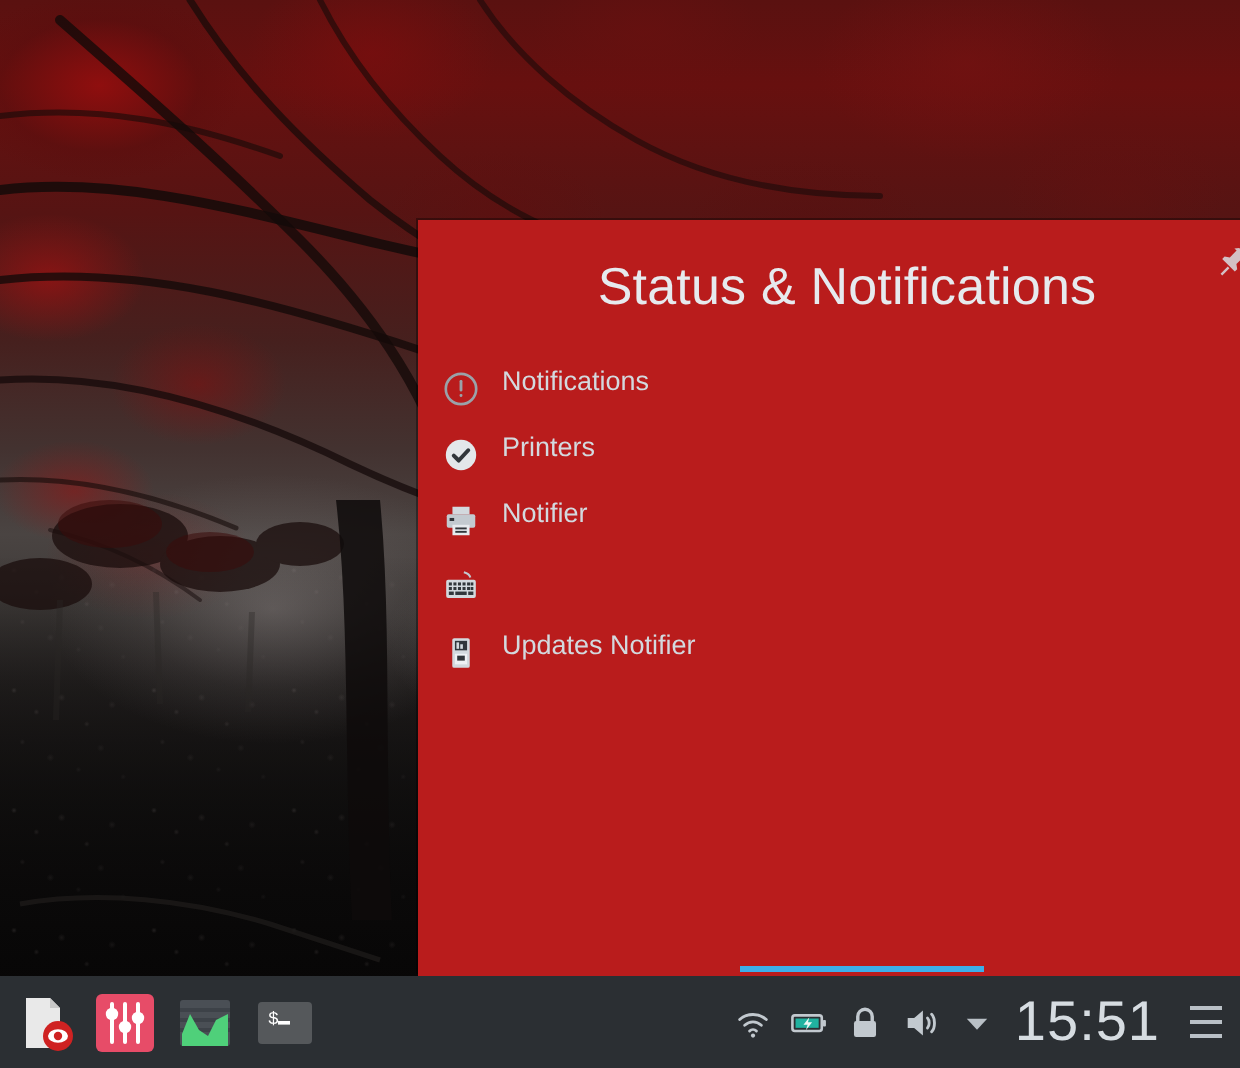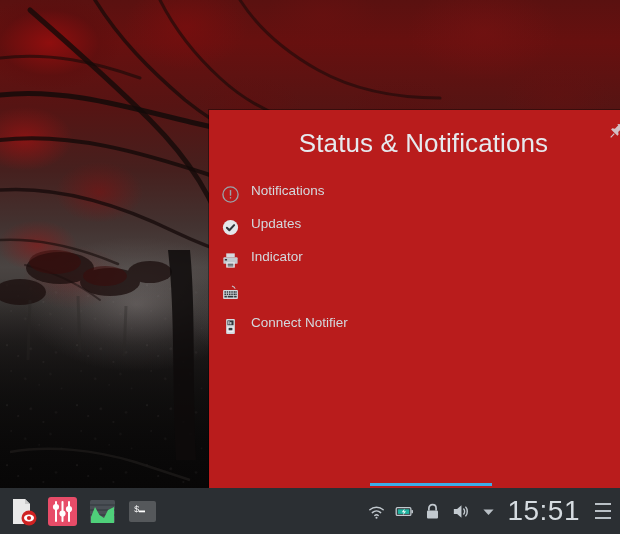--- a/index.html
+++ b/index.html
@@ -290,35 +290,35 @@
         <span class="entry-label">Notifications</span>
       </li>
 
       <li class="entry">
         <span class="entry-icon">
           <svg viewBox="0 0 20 20" width="19" height="19">
             <circle cx="10" cy="10" r="8" fill="#e3e7ea"></circle>
             <path d="M6.2 10.3 l2.6 2.6 5.0 -5.4" fill="none" stroke="#31363b" stroke-width="2.1" stroke-linecap="round" stroke-linejoin="round"></path>
           </svg>
         </span>
-        <span class="entry-label">Updates</span>
+        <span class="entry-label">Printers</span>
       </li>
 
       <li class="entry">
         <span class="entry-icon">
           <svg viewBox="0 0 20 20" width="19" height="19">
             <rect x="5.5" y="2.5" width="9" height="4" fill="#d3d9de"></rect>
             <rect x="2.5" y="6.5" width="15" height="7" rx="1" fill="#c3cad0"></rect>
             <rect x="4" y="8.4" width="2.4" height="1.6" fill="#31363b"></rect>
             <rect x="5.5" y="12" width="9" height="5.5" fill="#e6eaee"></rect>
             <rect x="7" y="13.4" width="6" height="1" fill="#31363b"></rect>
             <rect x="7" y="15.2" width="6" height="1" fill="#31363b"></rect>
           </svg>
         </span>
-        <span class="entry-label">Indicator</span>
+        <span class="entry-label">Notifier</span>
       </li>
 
       <li class="entry">
         <span class="entry-icon">
           <svg viewBox="0 0 20 20" width="19" height="19">
             <path d="M11.5 2.2 C13.8 2.8 14.6 3.6 14.9 5.0" fill="none" stroke="#c3cad0" stroke-width="1.1"></path>
             <rect x="2.2" y="6.2" width="15.6" height="9.6" rx="1" fill="#d3d9de"></rect>
             <g fill="#31363b">
               <rect x="3.6" y="7.6" width="1.6" height="1.6"></rect>
               <rect x="6" y="7.6" width="1.6" height="1.6"></rect>
@@ -345,21 +345,21 @@
         <span class="entry-icon">
           <svg viewBox="0 0 20 20" width="19" height="19">
             <rect x="5.4" y="2.2" width="9.2" height="15.6" rx="1" fill="#d3d9de"></rect>
             <rect x="6.8" y="3.6" width="6.4" height="5" fill="#31363b"></rect>
             <rect x="7.6" y="4.4" width="1.4" height="3.4" fill="#d3d9de"></rect>
             <rect x="9.6" y="5.4" width="1.4" height="2.4" fill="#d3d9de"></rect>
             <rect x="6.8" y="10.4" width="6.4" height="5.6" fill="#eef1f4"></rect>
             <rect x="8" y="11.4" width="4" height="2.6" fill="#31363b"></rect>
           </svg>
         </span>
-        <span class="entry-label">Connect Notifier</span>
+        <span class="entry-label">Updates Notifier</span>
       </li>
 
 
     </ul>
   </div>
 
   <div id="panel">
 
     <div id="launchers">
 

